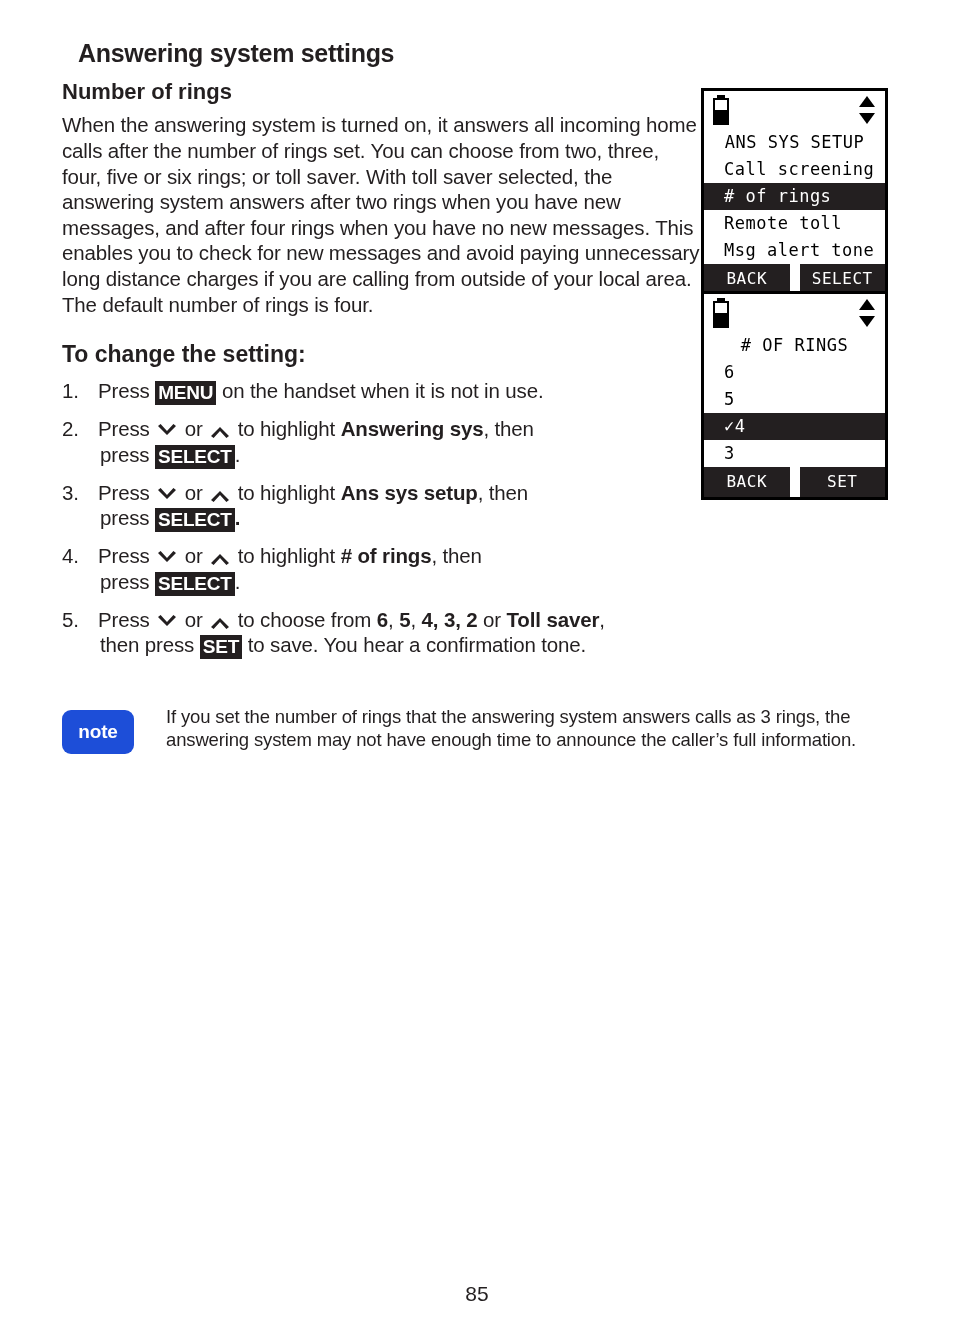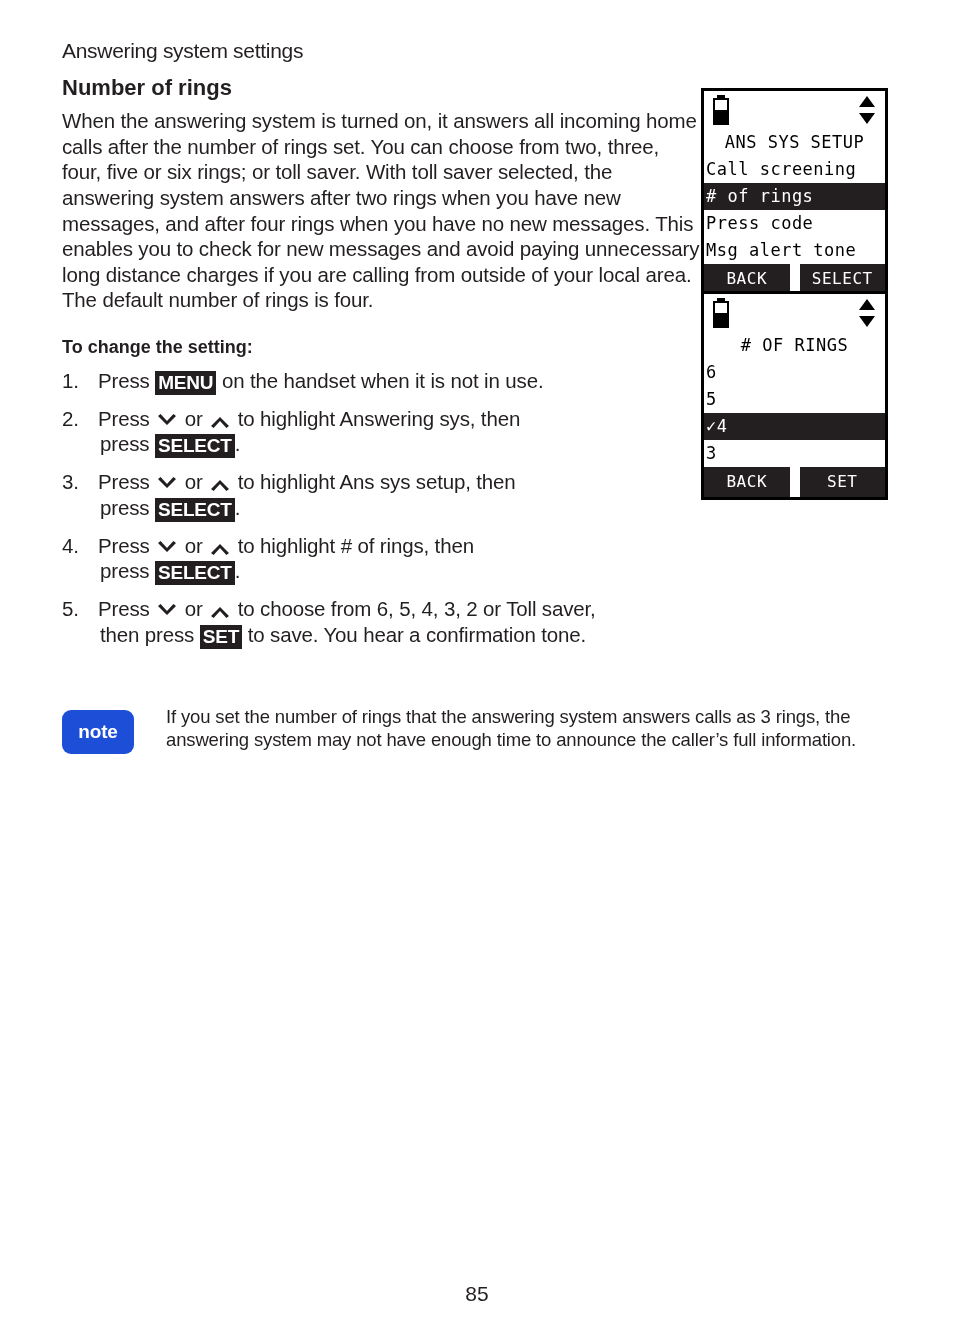--- a/index.html
+++ b/index.html
@@ -24,43 +24,43 @@
   }
 
   .content-col {
     position: absolute;
     left: 62px;
     top: 40px;
     width: 640px;
   }
 
   h1.page-title {
-    font-size: 21px;
-    font-weight: normal;
+    font-size: 25px;
+    font-weight: bold;
     letter-spacing: -0.3px;
-    margin: 0 0 14px 0;
+    margin: 0 0 14px 16px;
     line-height: 1.05;
   }
 
   h2.section-title {
     font-size: 22px;
     font-weight: bold;
     margin: 0 0 8px 0;
     line-height: 1.1;
   }
 
   p.body-text {
     font-size: 20.5px;
     line-height: 25.6px;
     margin: 0;
     letter-spacing: -0.15px;
   }
 
   h3.sub-head {
-    font-size: 18px;
+    font-size: 23px;
     font-weight: bold;
     margin: 24px 0 10px 0;
   }
 
   
   ol.steps {
     list-style: none;
     margin: 0;
     padding: 0;
     font-size: 20.5px;
@@ -75,21 +75,21 @@
   ol.steps > li .num {
     position: absolute;
     left: 0;
     top: 0;
     width: 30px;
     text-align: left;
   }
   .step-line { display: block; }
   .step-line.indent { padding-left: 2px; }
 
-  b, strong { font-weight: normal; }
+  b, strong { font-weight: bold; }
 
   
   .key {
     display: inline-block;
     background: #231f20;
     color: #ffffff;
     font-weight: bold;
     font-size: 19px;
     line-height: 21px;
     padding: 1px 3px 2px 3px;
@@ -214,21 +214,21 @@
     background: #ffffff;
     padding: 0;
   }
   .lcd-line {
     height: 27px;
     line-height: 27px;
     font-size: 17px;
     letter-spacing: 0.5px;
     white-space: pre;
     color: #000000;
-    padding-left: 2px;
+    padding-left: 20px;
     box-sizing: border-box;
   }
   .lcd-line.title {
     text-align: center;
     padding-left: 0;
   }
   .lcd-line.selected {
     background: #231f20;
     color: #ffffff;
   }
@@ -336,21 +336,21 @@
         <svg width="18" height="30" viewBox="0 0 18 30">
           <path d="M9 1 L17 12 L1 12 Z" fill="#000"></path>
           <path d="M9 29 L17 18 L1 18 Z" fill="#000"></path>
         </svg>
       </div>
     </div>
     <div class="lcd-body">
       <div class="lcd-line title">ANS SYS SETUP</div>
       <div class="lcd-line">Call screening</div>
       <div class="lcd-line selected"># of rings</div>
-      <div class="lcd-line">Press code</div>
+      <div class="lcd-line">Remote toll</div>
       <div class="lcd-line">Msg alert tone</div>
     </div>
     <div class="lcd-softkeys">
       <div class="softkey">BACK</div>
       <div class="softkey-gap"></div>
       <div class="softkey">SELECT</div>
     </div>
   </div>
 
   <div class="lcd" id="lcd-2">

